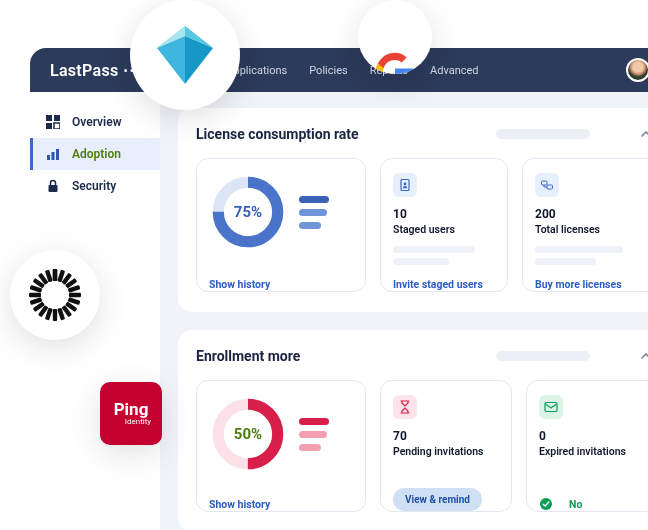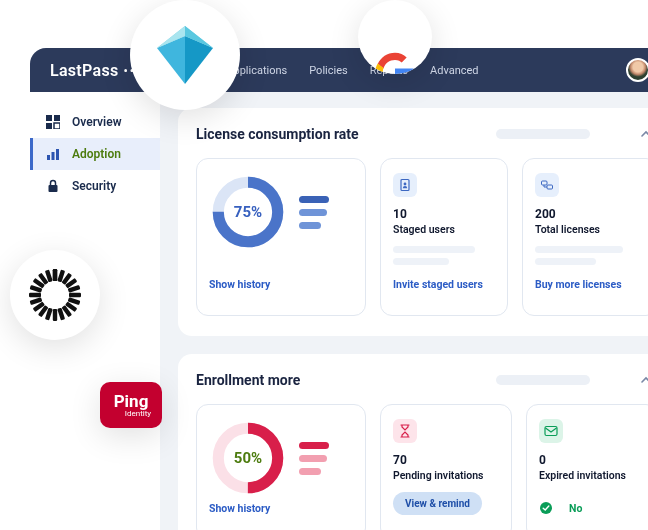--- a/index.html
+++ b/index.html
@@ -3,21 +3,21 @@
 <meta charset="utf-8">
 <style>
   * { box-sizing: border-box; margin: 0; padding: 0; }
   body { font-family: -apple-system, BlinkMacSystemFont, "Segoe UI", Roboto, Helvetica, Arial, sans-serif; background: #fff; width: 648px; height: 530px; overflow: hidden; position: relative; }
 
   
   .floating { position: absolute; border-radius: 50%; background: #fff; box-shadow: 0 8px 32px rgba(0,0,0,0.12); display: flex; align-items: center; justify-content: center; z-index: 10; }
   .float-diamond { width: 110px; height: 110px; left: 130px; top: 0px; }
   .float-google { width: 74px; height: 74px; left: 358px; top: 0px; overflow:hidden; }
   .float-spiral { width: 90px; height: 90px; left: 10px; top: 250px; }
-  .float-ping { width: 62px; height: 46px; left: 100px; top: 382px; border-radius: 10px; background:#C3002F; color:#fff; flex-direction:column; }
+  .float-ping { width: 62px; height: 63px; left: 100px; top: 382px; border-radius: 10px; background:#C3002F; color:#fff; flex-direction:column; }
   .float-ping .p1 { font-size:17px; font-weight:700; line-height:1; }
   .float-ping .p2 { font-size:8px; font-weight:400; line-height:1; margin-left:14px; }
 
   
   .app { position:absolute; left:30px; top:48px; width:640px; background:#f0f3f7; border-radius:16px 0 0 0; overflow:hidden; box-shadow: 0 0 0 transparent; }
   .header { background:#2c3a5b; height:44px; display:flex; align-items:center; padding:0 20px; gap:24px; color:#cfd6e6; font-size:12px; }
   .brand { color:#fff; font-size:16px; font-weight:600; letter-spacing:0.3px; margin-right:10px; display:flex; align-items:center; gap:2px; }
   .brand .dots::after { content:"•••"; letter-spacing:2px; font-size:12px; margin-left:3px; position:relative; top:-1px; }
   .nav { display:flex; gap:22px; font-size:11px; }
   .nav span { cursor:pointer; }
@@ -33,21 +33,21 @@
 
   .main { flex:1; padding:16px 0 16px 18px; overflow:hidden; }
 
   .panel { background:#fff; border-radius:14px; padding:18px 18px 20px; margin-bottom:18px; }
   .panel-header { display:flex; align-items:center; gap:16px; margin-bottom:16px; }
   .panel-title { font-size:14px; font-weight:700; color:#1a2440; }
   .divider-skel { height:10px; width:94px; background:#ecf0f6; border-radius:5px; margin-left:auto; margin-right:34px; }
   .chevron { margin-left:0; color:#7a88a6; }
 
   .cards { display:flex; gap:14px; }
-  .card { border:1px solid #e1e7f0; border-radius:12px; padding:14px 12px 24px; background:#fff; position:relative; min-height:132px; display:flex; flex-direction:column; }
+  .card { border:1px solid #e1e7f0; border-radius:12px; padding:14px 12px 0; background:#fff; position:relative; min-height:132px; display:flex; flex-direction:column; }
 
   
   .panel.license .card:nth-child(1){ flex:0 0 170px; }
   .panel.license .card:nth-child(2){ flex:0 0 128px; }
   .panel.license .card:nth-child(3){ flex:0 0 136px; }
   
   .panel.enroll .card:nth-child(1){ flex:0 0 170px; }
   .panel.enroll .card:nth-child(2){ flex:0 0 132px;justify-content:center; }
   .panel.enroll .card:nth-child(3){ flex:0 0 132px; }
 

